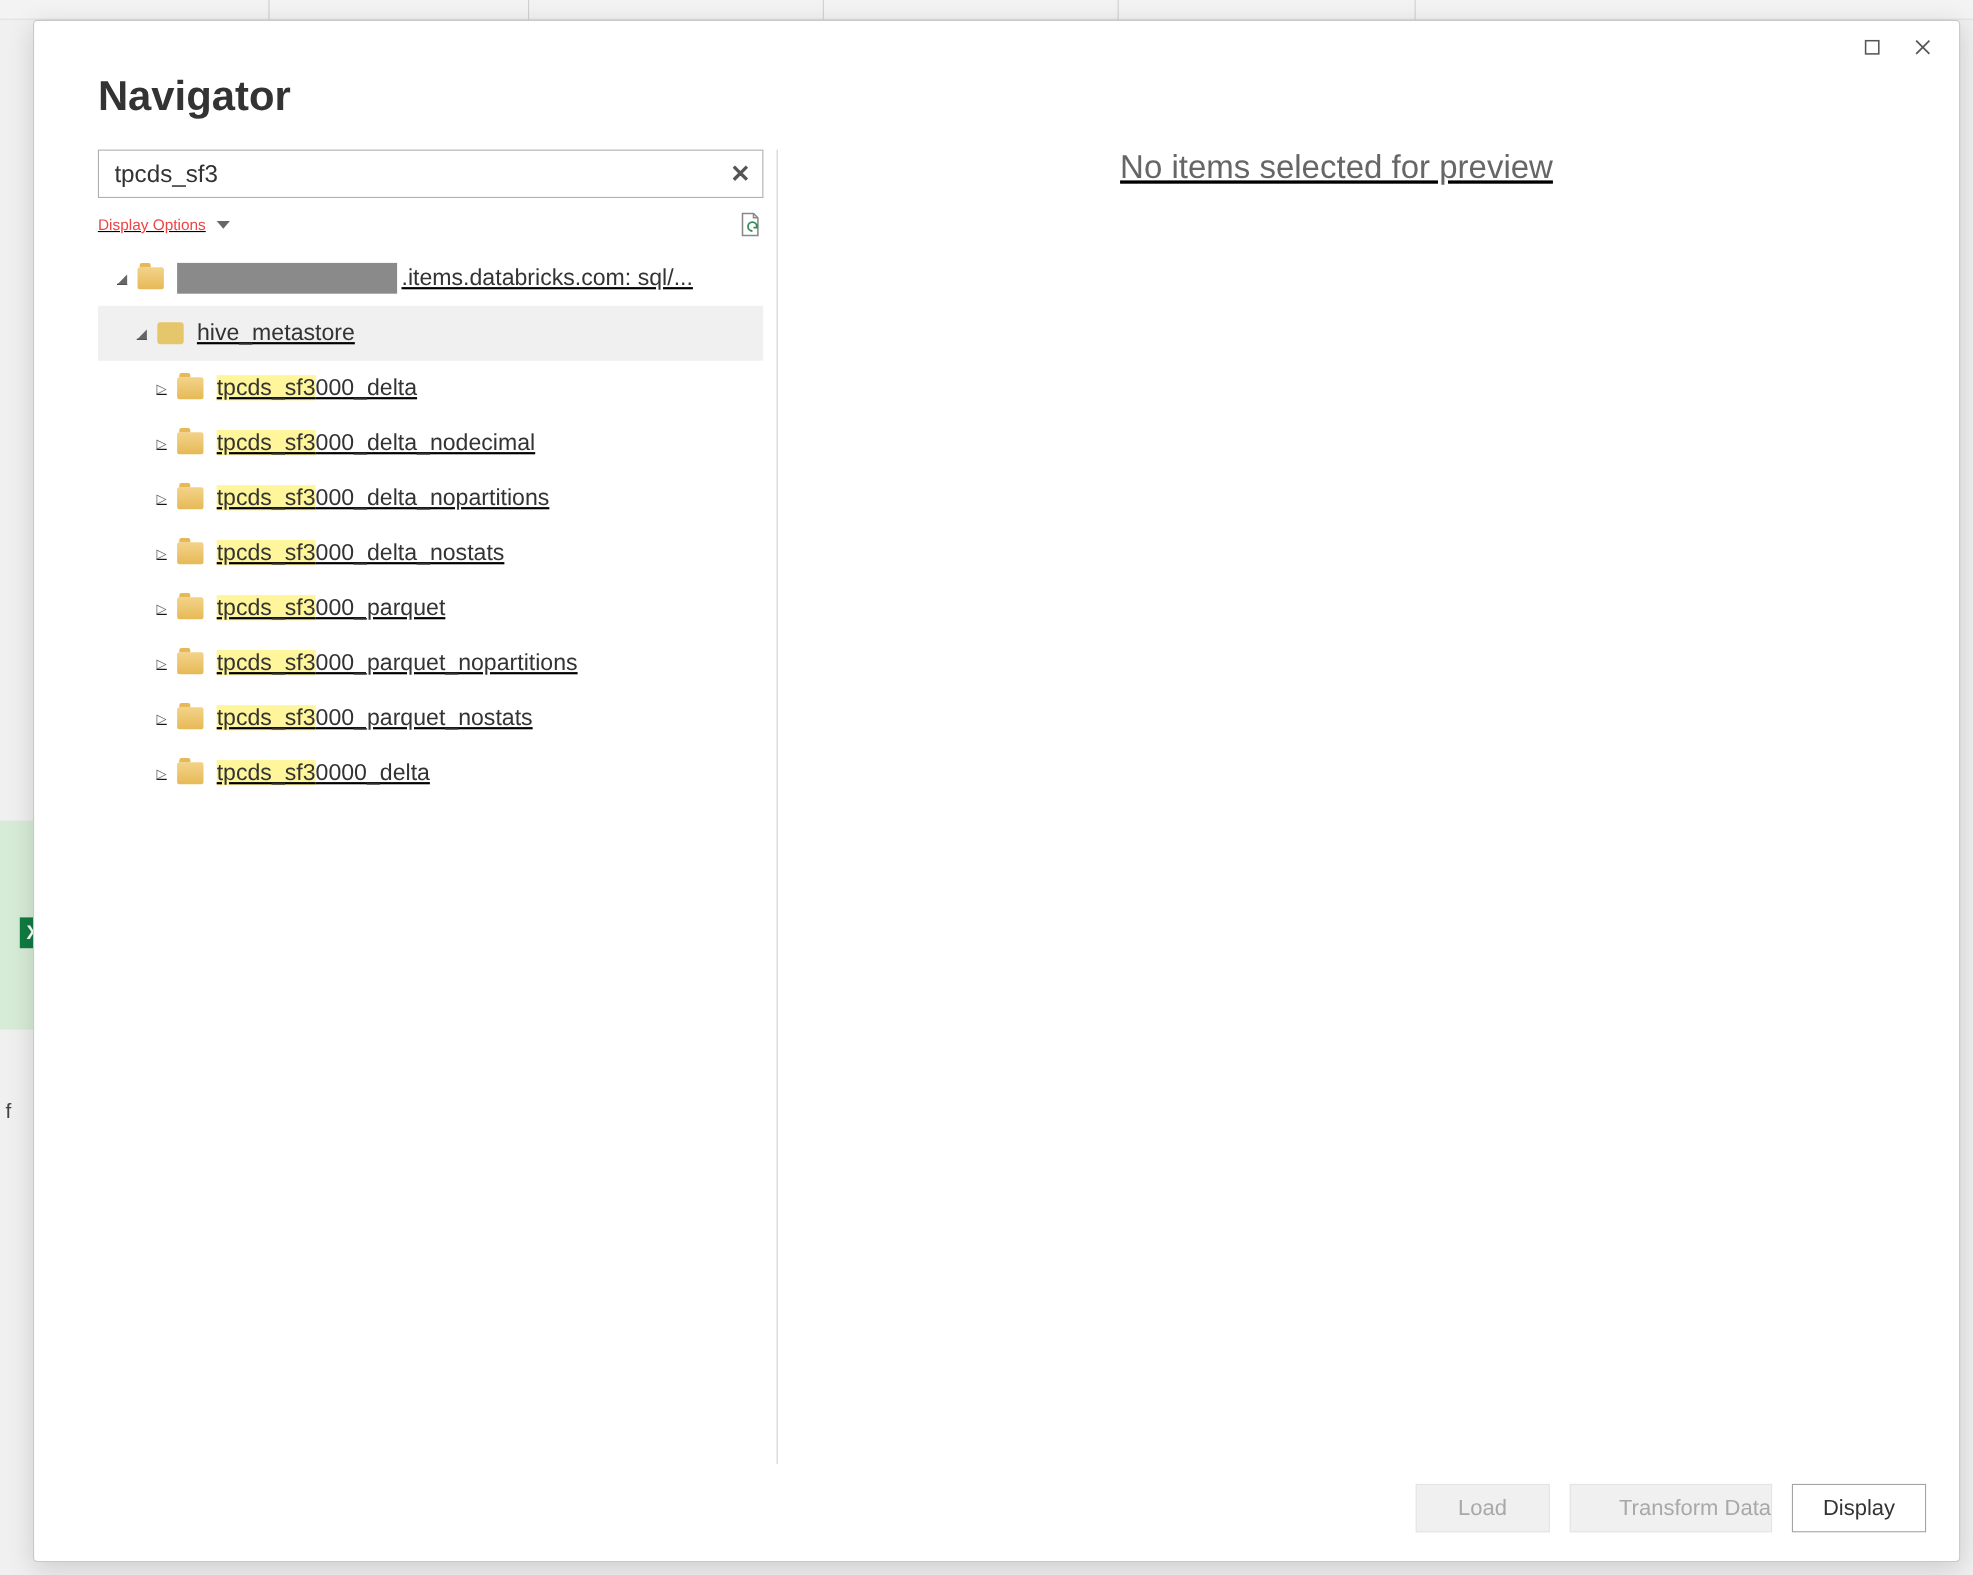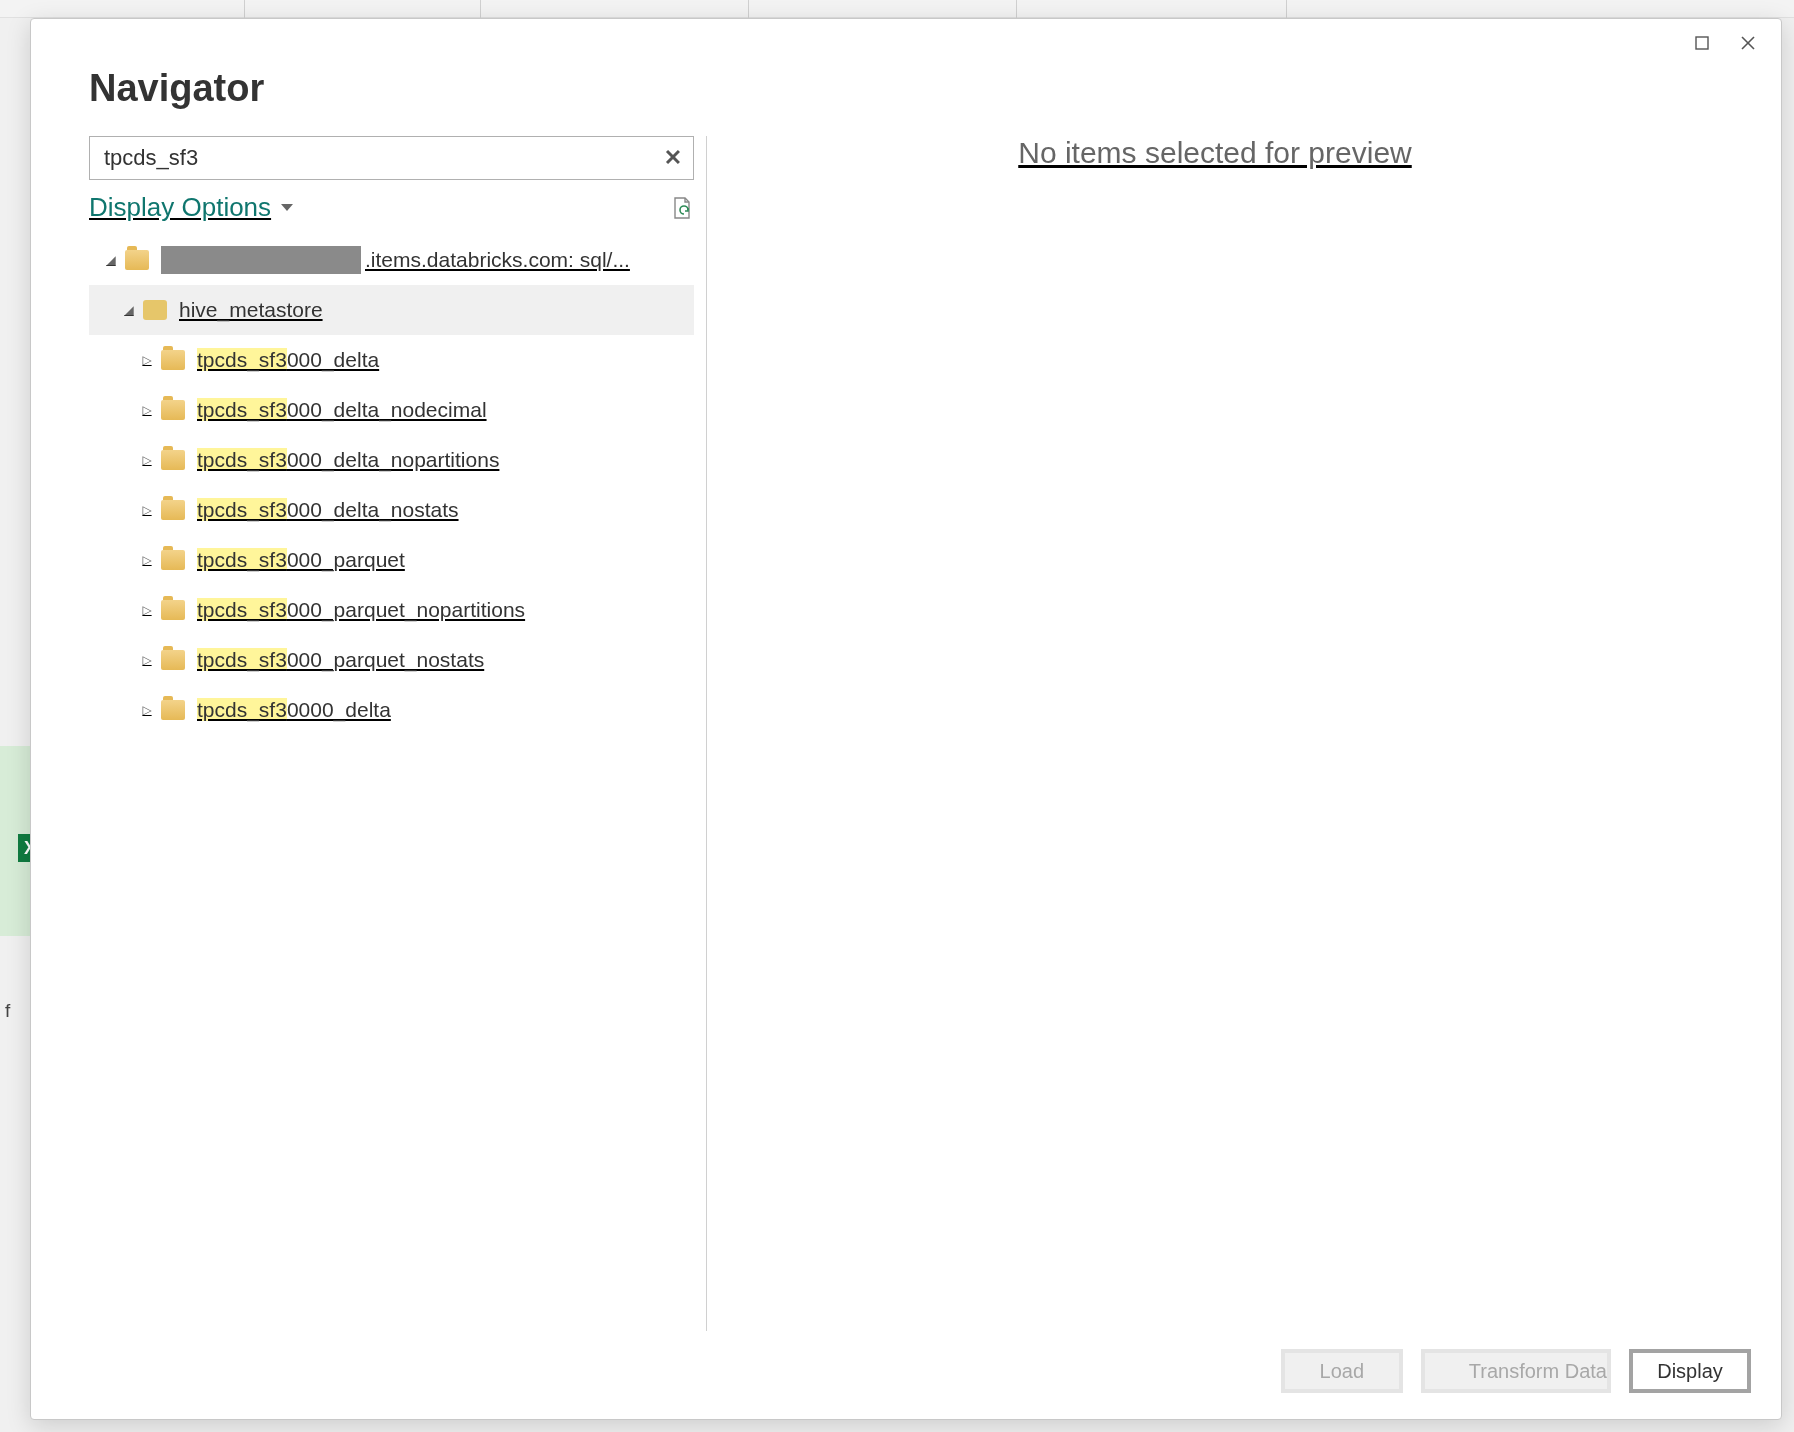--- a/index.html
+++ b/index.html
@@ -152,22 +152,22 @@
       font-size: 22px;
       font-weight: bold;
     }
     .options-row {
       display: flex;
       justify-content: space-between;
       align-items: center;
       margin: 12px 0 8px 0;
     }
     .display-options {
-      color: #0f766e;
-      font-size: 26px;
+      color: #ef4444;
+      font-size: 14px;
       display: flex;
       align-items: center;
       gap: 10px;
       cursor: pointer;
     }
     .refresh-btn {
       cursor: pointer;
       color: #666;
       width: 24px;
       height: 24px;
@@ -243,21 +243,21 @@
     .button-row {
       display: flex;
       justify-content: flex-end;
       gap: 18px;
       padding: 18px 30px 26px 30px;
     }
     .btn {
       min-width: 122px;
       height: 44px;
       font-size: 20px;
-      border: 4px solid #a3a3a3;
+      border: 1px solid #a3a3a3;
       background: #fff;
       cursor: pointer;
       color: #333;
     }
     .btn.disabled {
       background: #f0f0f0;
       color: #a8a8a8;
       border-color: #e4e4e4;
       cursor: default;
     }

